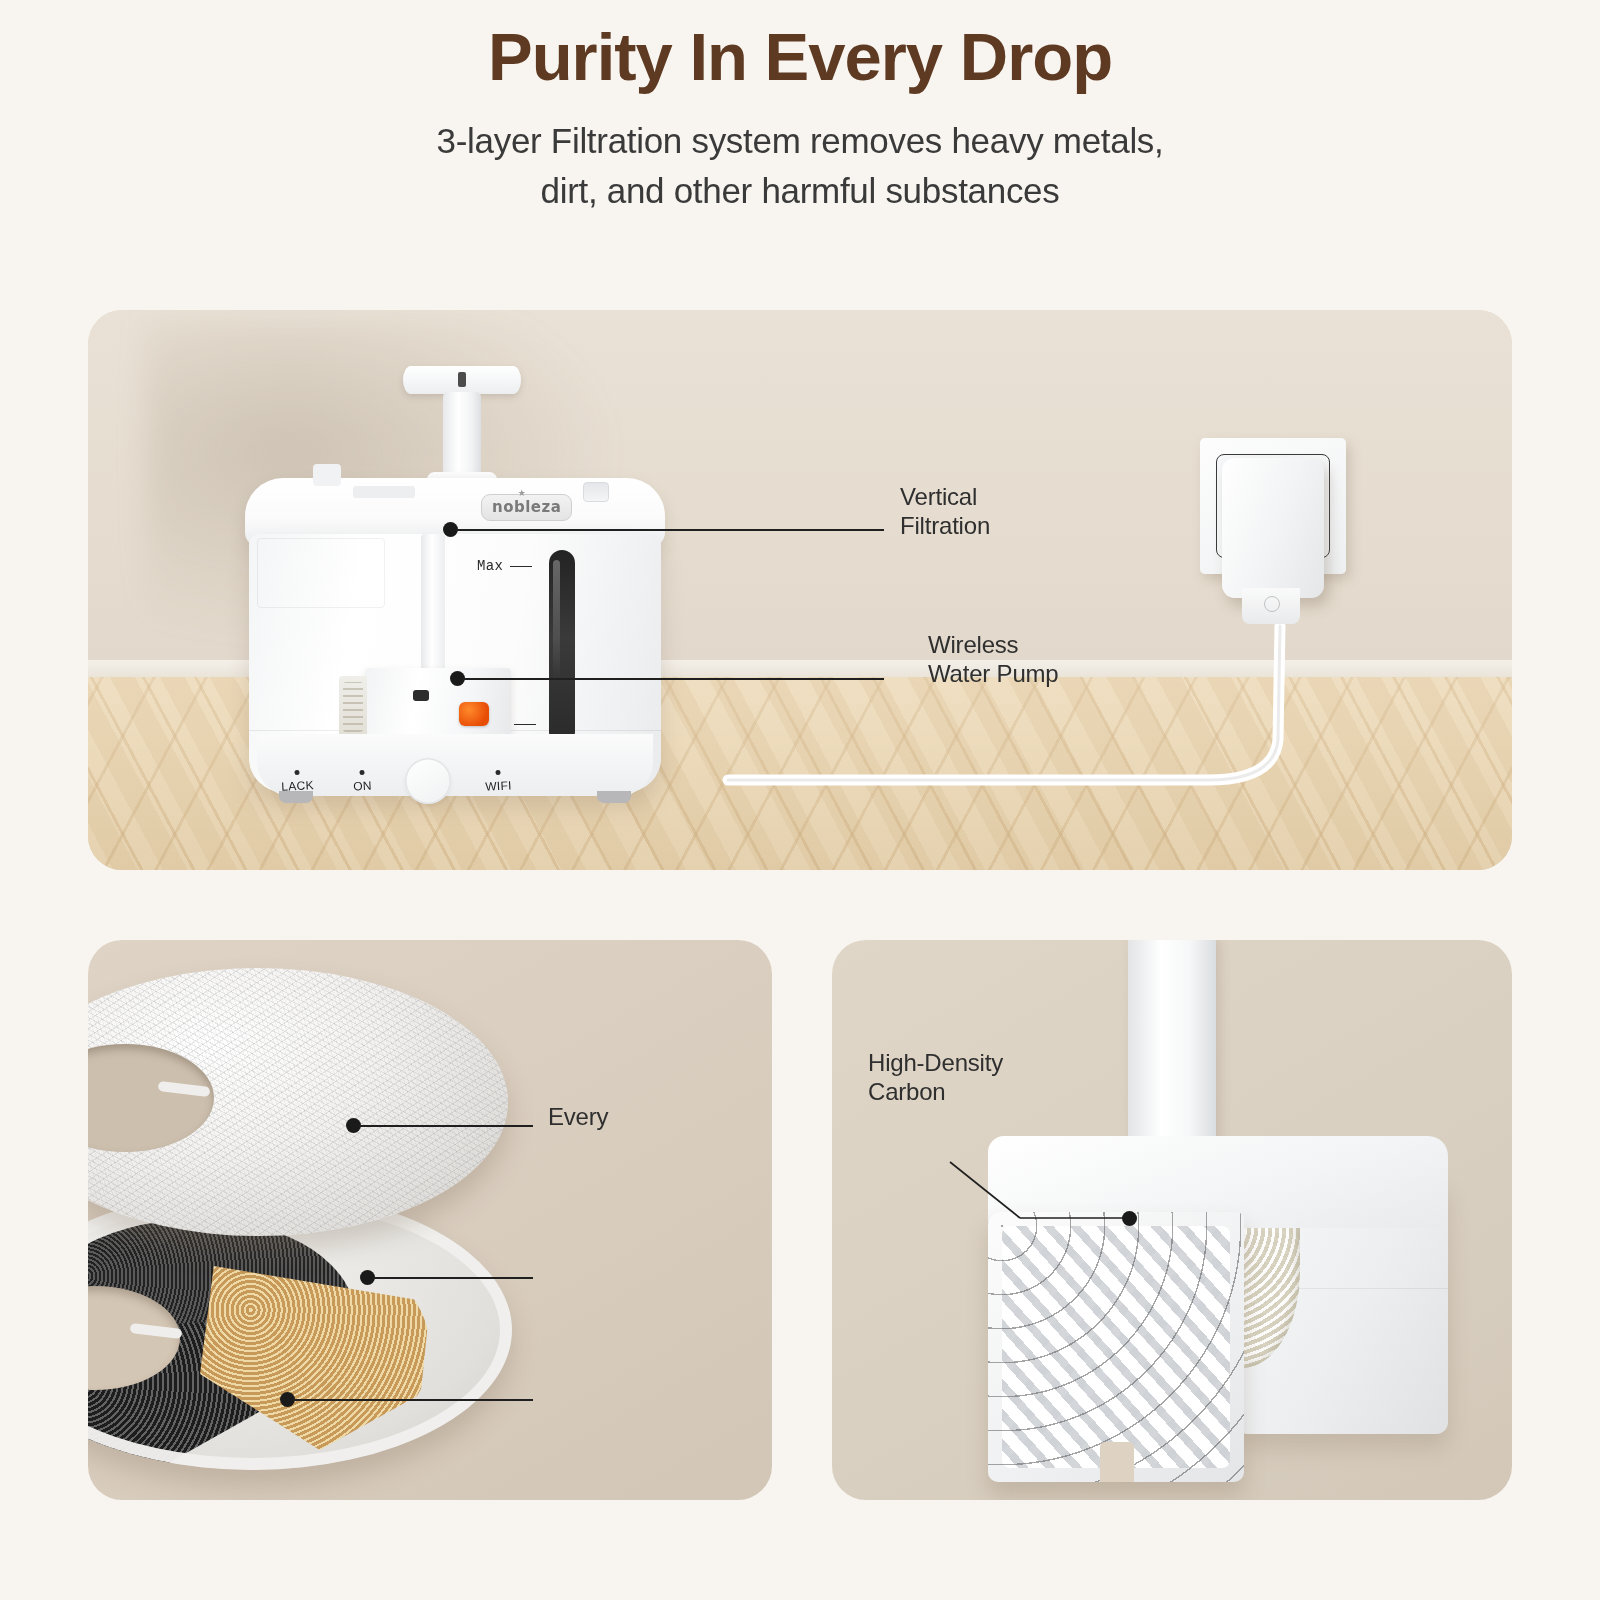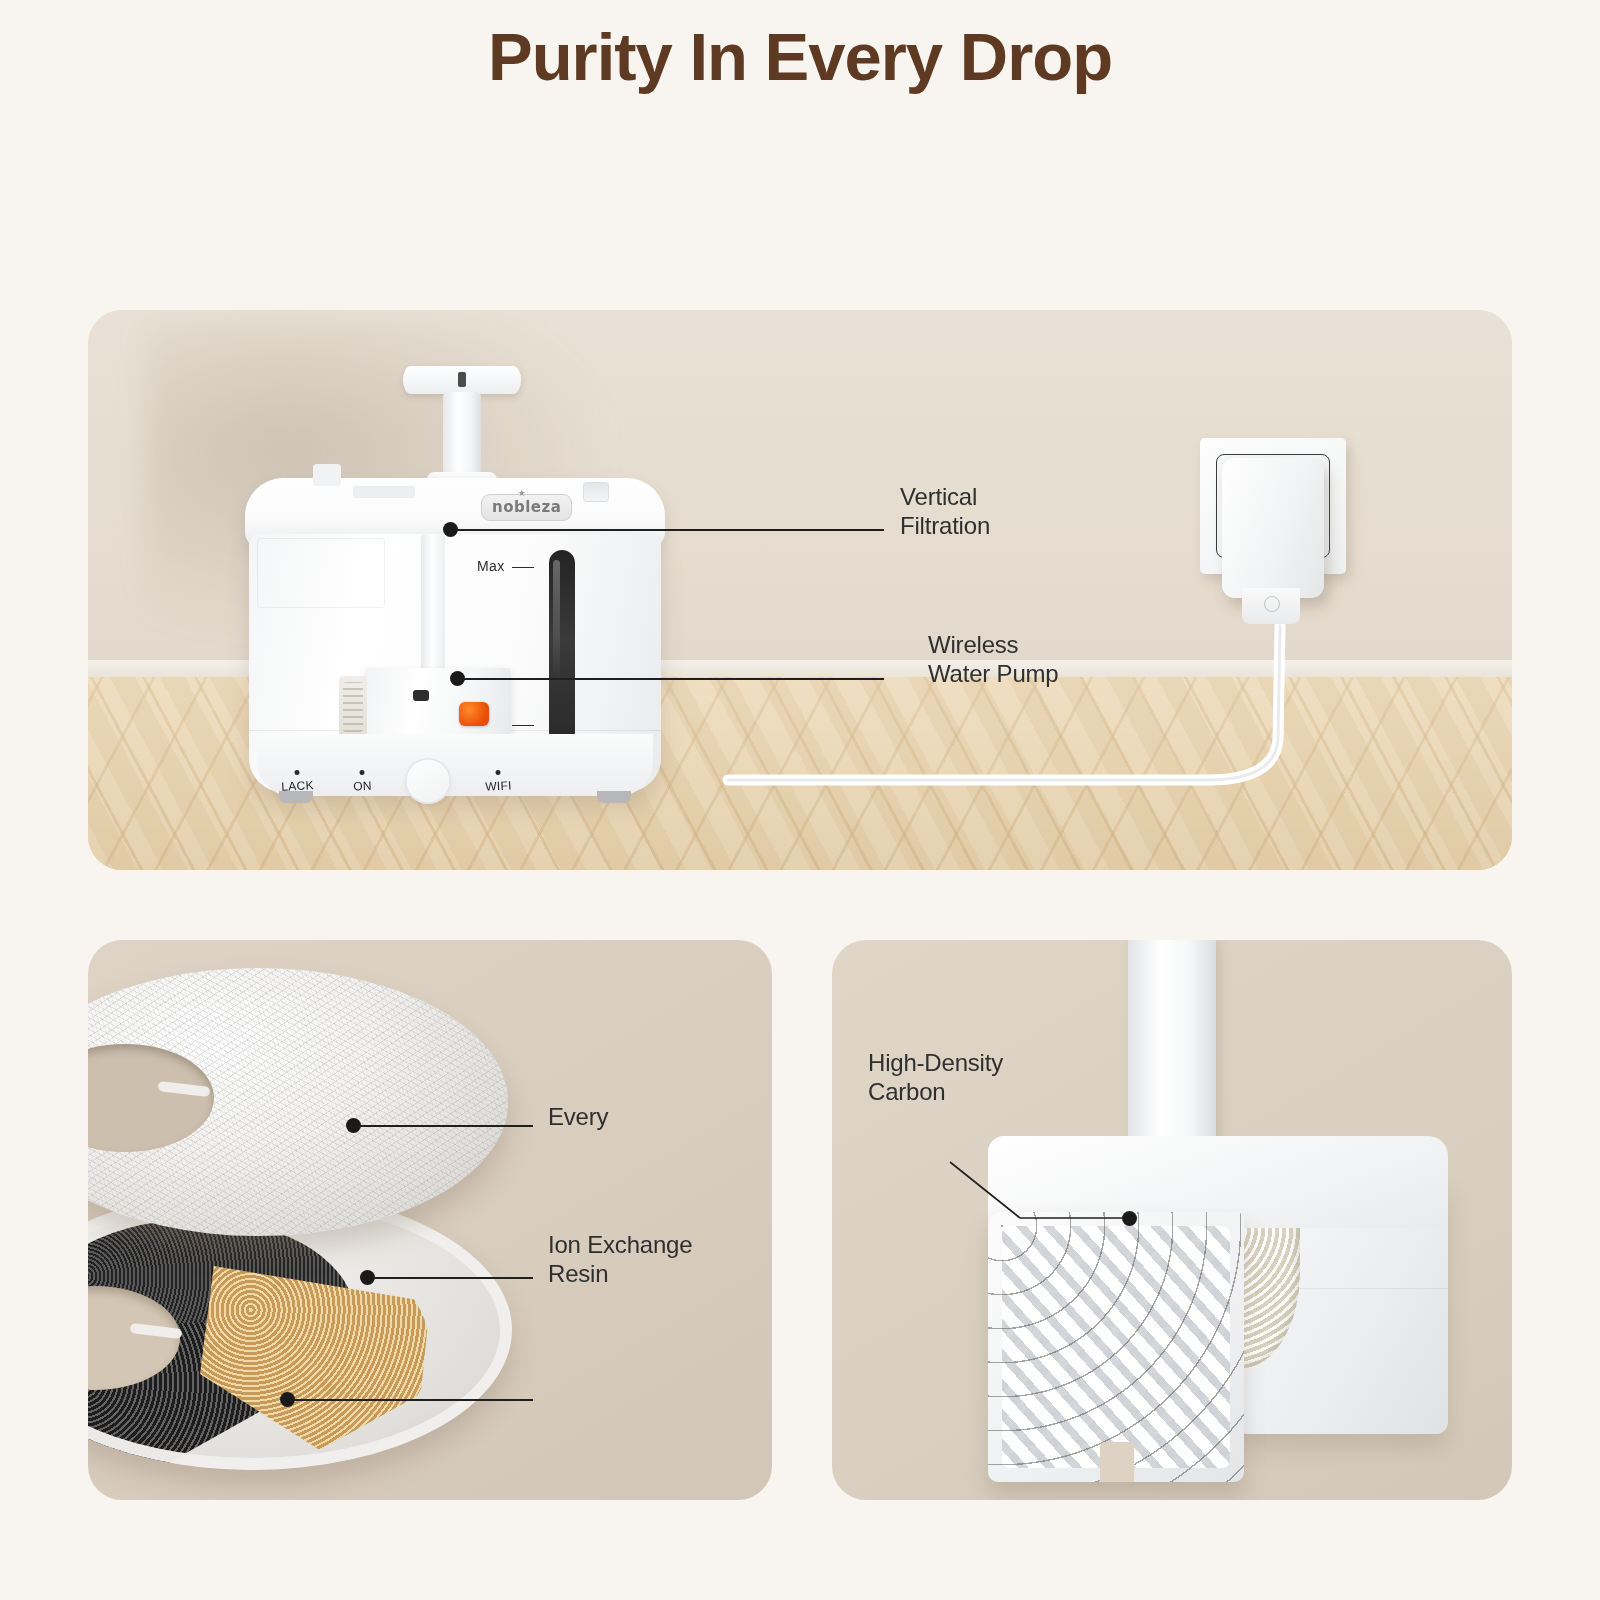--- a/index.html
+++ b/index.html
@@ -84,21 +84,21 @@
   .f-lid-slot { position:absolute; left:108px; top:8px; width:62px; height:12px;
     background:#eceef0; border-radius:3px; }
   .f-lid-notch { position:absolute; right:56px; top:4px; width:26px; height:20px;
     background:linear-gradient(180deg,#e4e6e9,#f4f5f6); border-radius:4px;
     border:1px solid #dadde0; }
   .f-tab { position:absolute; left:90px; top:98px; width:28px; height:22px;
     background:#f1f2f3; border-radius:4px; }
   .f-body { position:absolute; left:26px; top:168px; width:412px; height:258px;
     background:linear-gradient(100deg,#f4f5f6 0%,#ffffff 26%,#fcfcfc 62%,#e9ebed 100%);
     border-radius:10px 10px 34px 34px;
-    box-shadow:0 14px 22px rgba(120,102,84,.20);}
+    box-shadow:0 14px 22px rgba(120,102,84,.20);font-family:Liberation Mono, monospace;}
   .f-body-seam { position:absolute; left:0; top:196px; width:100%; height:1px; background:rgba(0,0,0,.07); }
   .f-tank-edge { position:absolute; left:8px; top:4px; width:128px; height:70px;
     border:1px solid rgba(0,0,0,.055); border-radius:4px; }
   .f-window { position:absolute; left:300px; top:16px; width:26px; height:195px;
     background:linear-gradient(180deg,#232323,#3a3a3a 45%,#2a2a2a);
     border-radius:13px; }
   .f-window-gloss { position:absolute; left:4px; top:10px; width:7px; height:120px;
     background:linear-gradient(180deg,rgba(255,255,255,.30),rgba(255,255,255,0));
     border-radius:4px; }
   .lvl { position:absolute; font-size:14px; color:#2b2b2b; letter-spacing:.4px; }
@@ -245,20 +245,24 @@
       repeating-radial-gradient(circle at 68% 62%, rgba(248,246,236,.9) 0 3px, rgba(203,197,176,.85) 3px 8px),
       linear-gradient(160deg,#efece0,#d8d3bf);
     border-radius:6px 4px 50% 8px;
     box-shadow:inset -4px 0 8px rgba(120,110,85,.25); }
 </style>
 </head>
 <body>
 
 <div class="header">
   <div class="title">Purity In Every Drop</div>
+  <div class="subtitle">
+    <div>3-layer Filtration system removes heavy metals,</div>
+    <div>dirt, and other harmful substances</div>
+  </div>
 </div>
 
 <div class="panel" id="panel-main">
   <div class="wall"></div>
   <div class="wall-shadow"></div>
   <div class="baseboard"></div>
   <div class="floor"></div>
 
   <svg class="cable" viewBox="0 0 1424 560">
     <path d="M 640 470 L 1120 470 Q 1186 470 1190 430 L 1192 316" fill="none" stroke="#ffffff" stroke-width="11" stroke-linecap="round"></path>
@@ -362,24 +366,20 @@
   </div>
 
   <div class="c-dot" style="left:258px; top:178px;"></div>
   <div class="c-line" style="left:271px; top:185px; width:174px;"></div>
   <div class="callout-label" style="left:460px; top:162px;">
     <div>Every</div>
   </div>
 
   <div class="c-dot" style="left:272px; top:330px;"></div>
   <div class="c-line" style="left:285px; top:337px; width:160px;"></div>
-  <div class="callout-label" style="left:460px; top:290px;">
-    <div>Ion Exchange</div>
-    <div>Resin</div>
-  </div>
 
   <div class="c-dot" style="left:192px; top:452px;"></div>
   <div class="c-line" style="left:205px; top:459px; width:240px;"></div>
 </div>
 
 <div class="panel" id="panel-sponge">
 
   <div class="sp-tube"></div>
   <div class="sp-side">
     <div class="sp-side-seam"></div>

